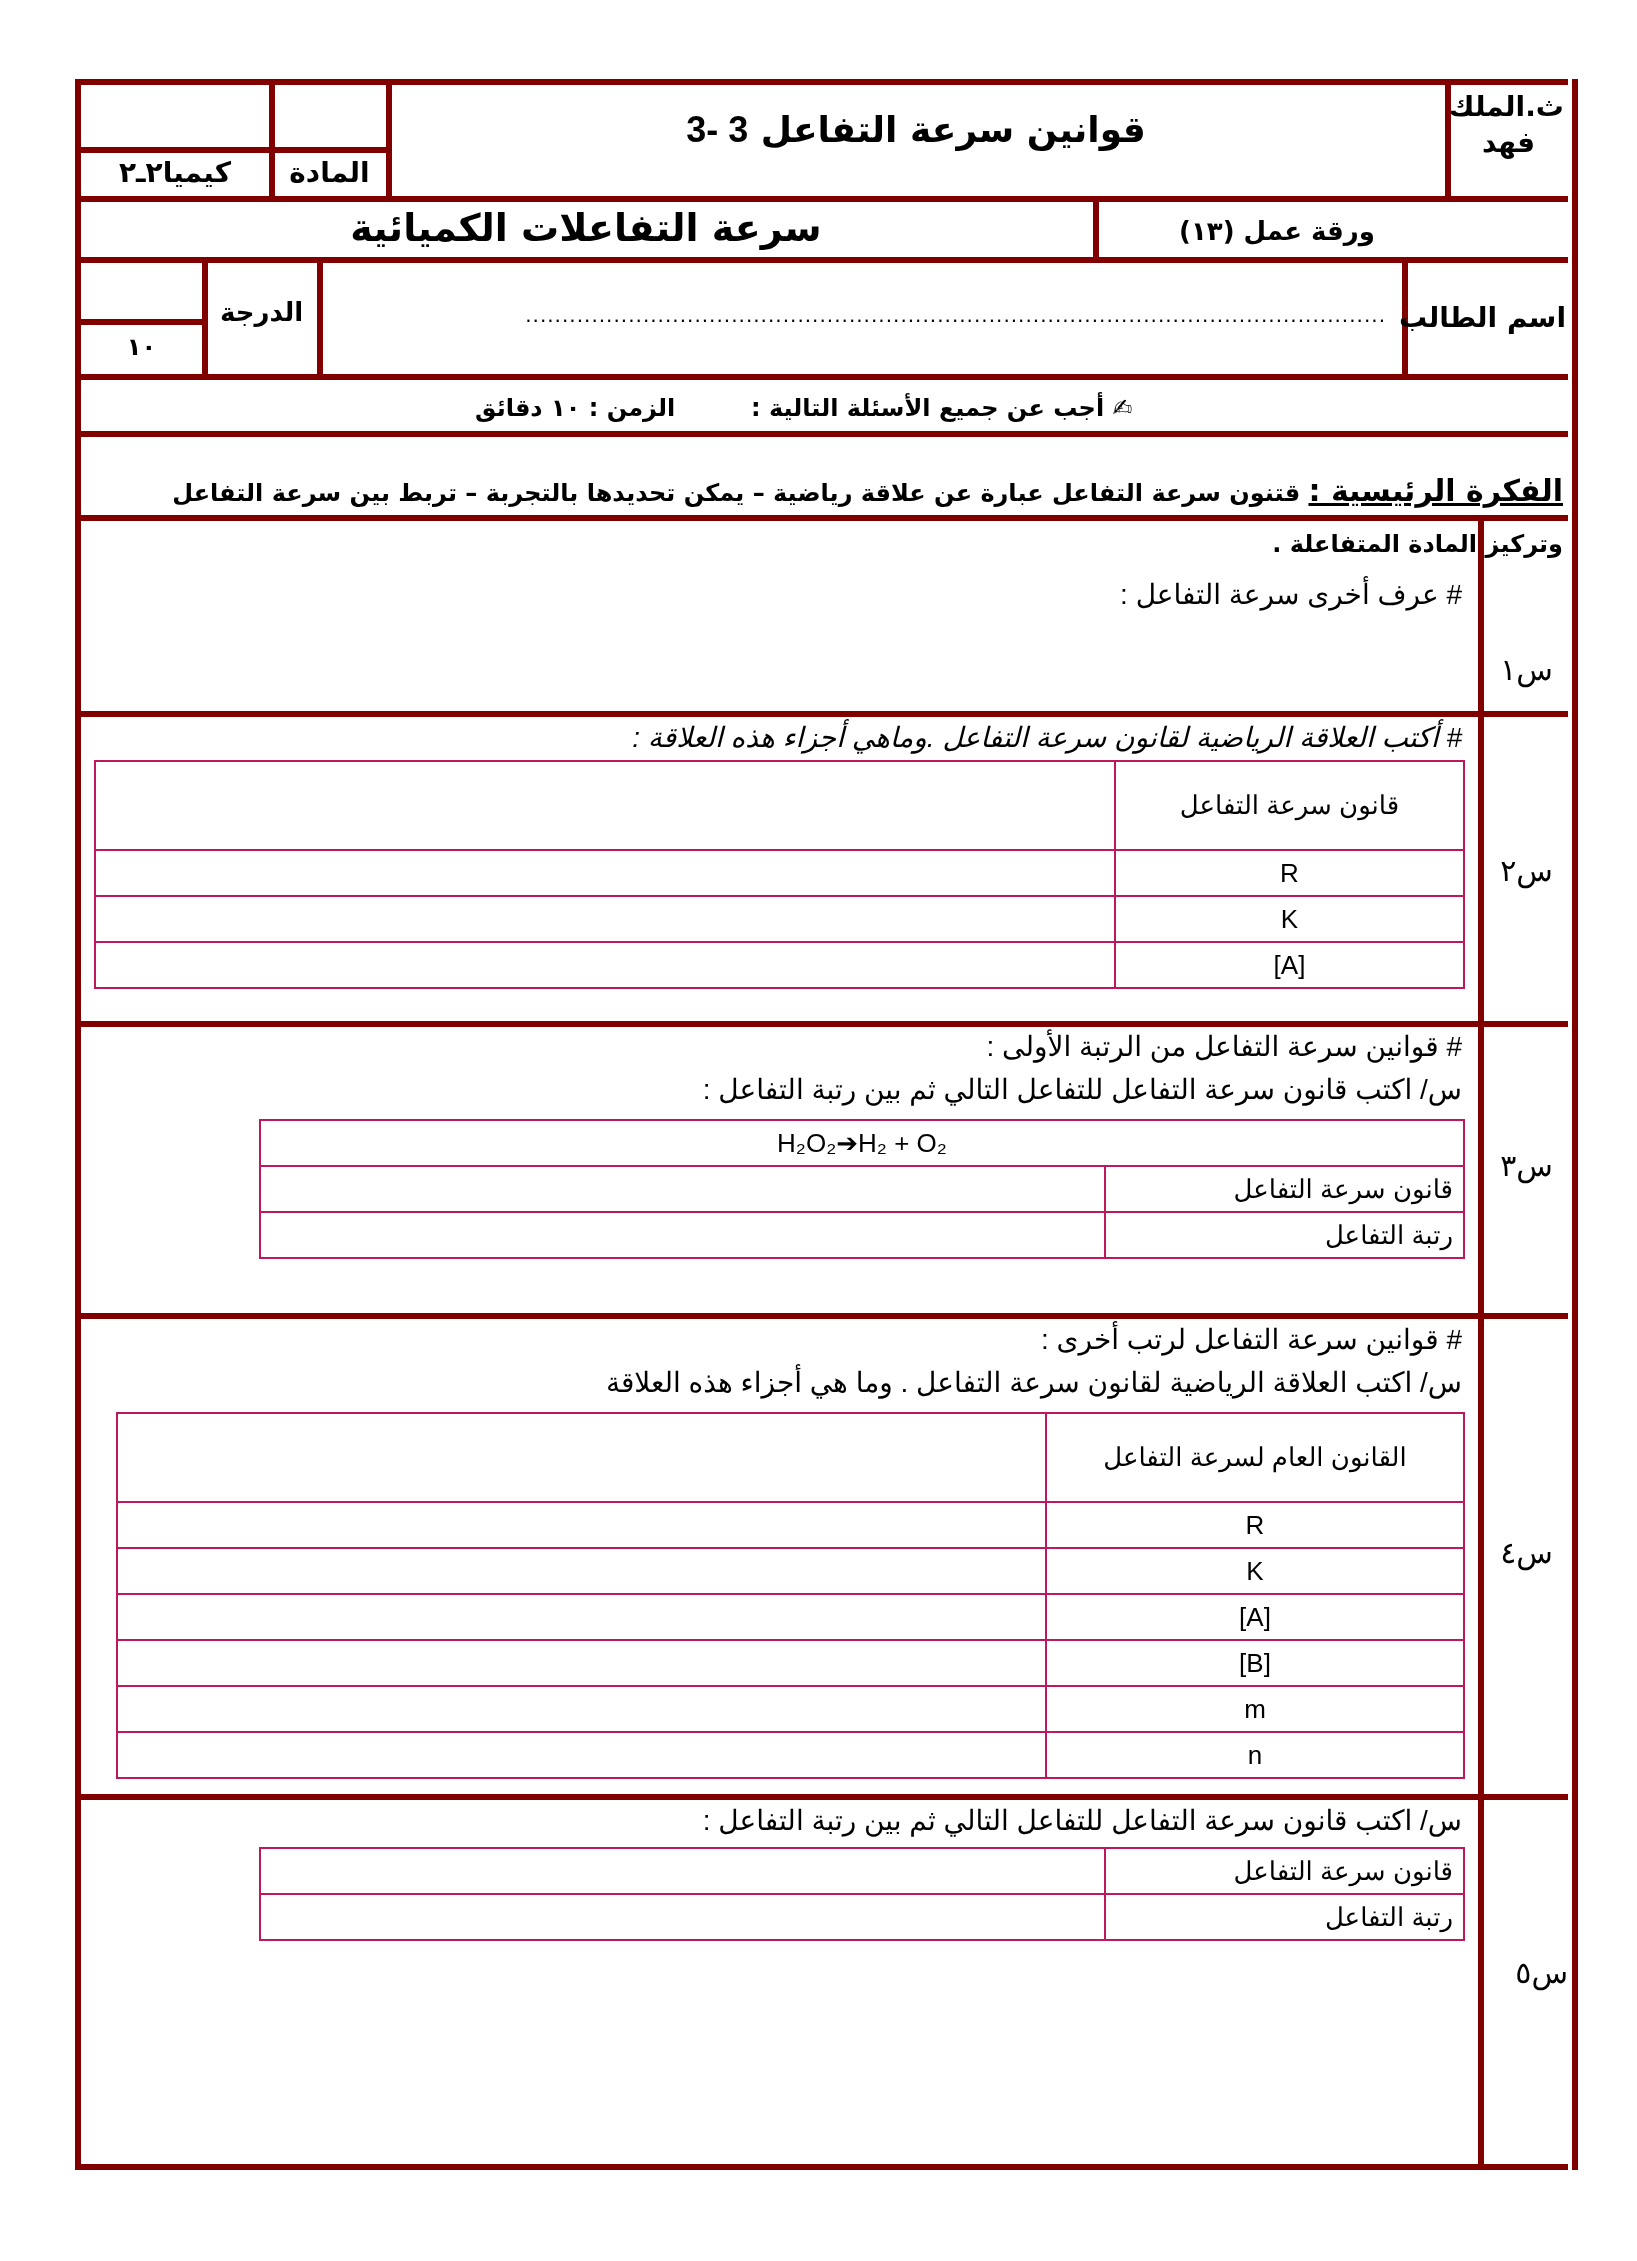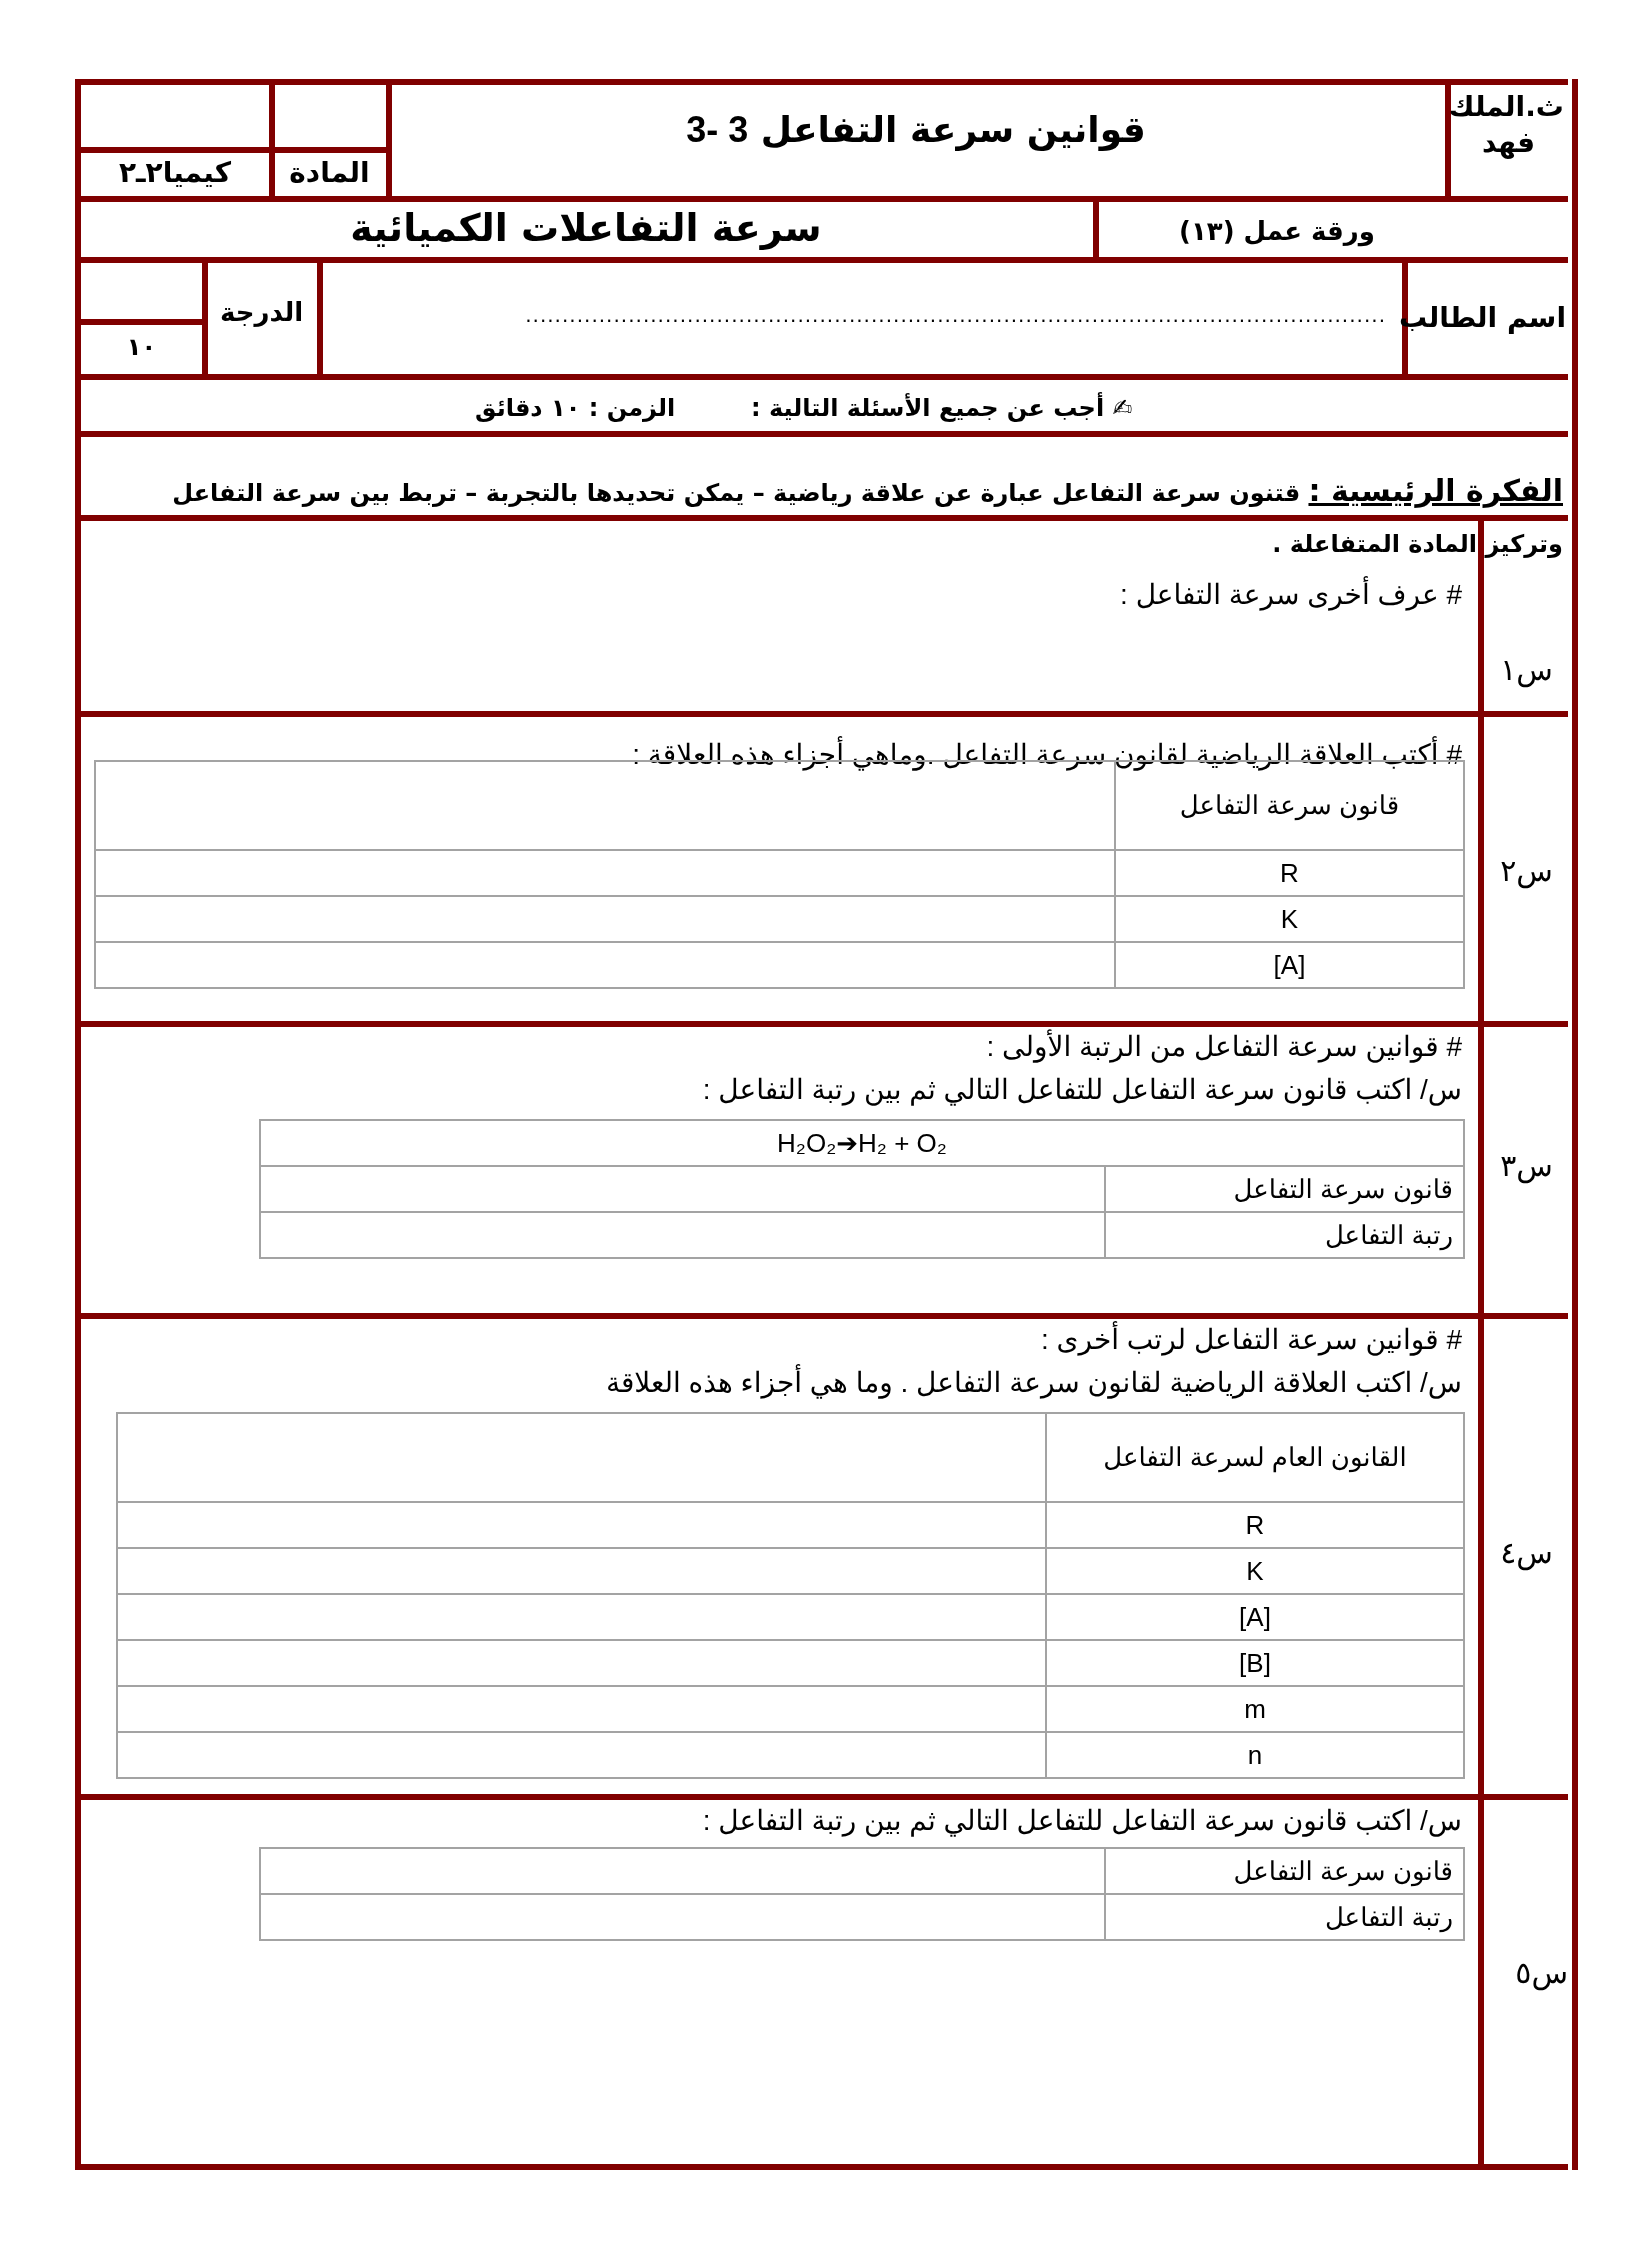--- a/index.html
+++ b/index.html
@@ -3,21 +3,21 @@
 <meta charset="utf-8">
 <style>
   html, body { margin:0; padding:0; background:#ffffff; }
   body { width:1638px; height:2261px; position:relative; overflow:hidden;
          font-family:"DejaVu Sans", sans-serif; color:#000; }
   .hl { position:absolute; height:6px; background:#800000; }
   .vl { position:absolute; width:6px; background:#800000; }
   .t { position:absolute; direction:rtl; white-space:nowrap; }
   .bold { font-weight:bold; }
   .tbl { position:absolute; border-collapse:collapse; direction:rtl; }
-  .tbl td { border:2px solid #a3a3a3; padding:0 10px; font-family:"Liberation Sans", sans-serif; font-size:26px; }
+  .tbl td { border:2px solid #be185d; padding:0 10px; font-family:"Liberation Sans", sans-serif; font-size:26px; }
   .lat { font-family:"Liberation Serif", serif; font-size:32px; text-align:center; direction:ltr; }
   .qn { position:absolute; font-family:"Liberation Sans", sans-serif; font-size:30px; direction:rtl; }
   .prompt { position:absolute; direction:rtl; font-family:"Liberation Sans", sans-serif; font-size:28px; white-space:nowrap; }
 </style>
 </head>
 <body>
 
 <div class="vl" style="left:75px; top:79px; height:2091px;"></div>
 <div class="vl" style="left:1572px; top:79px; height:2091px;"></div>
 <div class="hl" style="left:75px; top:79px; width:1493px;"></div>
@@ -70,21 +70,21 @@
 
 <div class="vl" style="left:1478px; top:515px; height:1655px;"></div>
 
 <div class="hl" style="left:75px; top:711px; width:1493px;"></div>
 <div class="qn" style="left:1485px; top:624px; width:83px; text-align:center;margin-top:28px;">س١</div>
 <div class="prompt" style="right:176px; top:578px;"># عرف أخرى سرعة التفاعل :</div>
 <div style="position:absolute; left:89px; top:624px; width:1376px; height:79px;"></div>
 
 <div class="hl" style="left:75px; top:1021px; width:1493px;"></div>
 <div class="qn" style="left:1485px; top:853px; width:83px; text-align:center;">س٢</div>
-<div class="prompt" style="right:176px; top:738px;"># أكتب العلاقة الرياضية لقانون سرعة التفاعل .وماهي أجزاء هذه العلاقة :</div>
+<div class="prompt" style="right:176px; top:721px;font-style:italic;"># أكتب العلاقة الرياضية لقانون سرعة التفاعل .وماهي أجزاء هذه العلاقة :</div>
 <table class="tbl" style="left:94px; top:760px; width:1371px;">
   <tbody>
       <tr style="height:89px;">
     <td style="width:327px; text-align:center;">قانون سرعة التفاعل</td>
     <td></td>
   </tr>
   <tr style="height:46px;">
     <td class="lat">R</td>
     <td></td>
   </tr>

